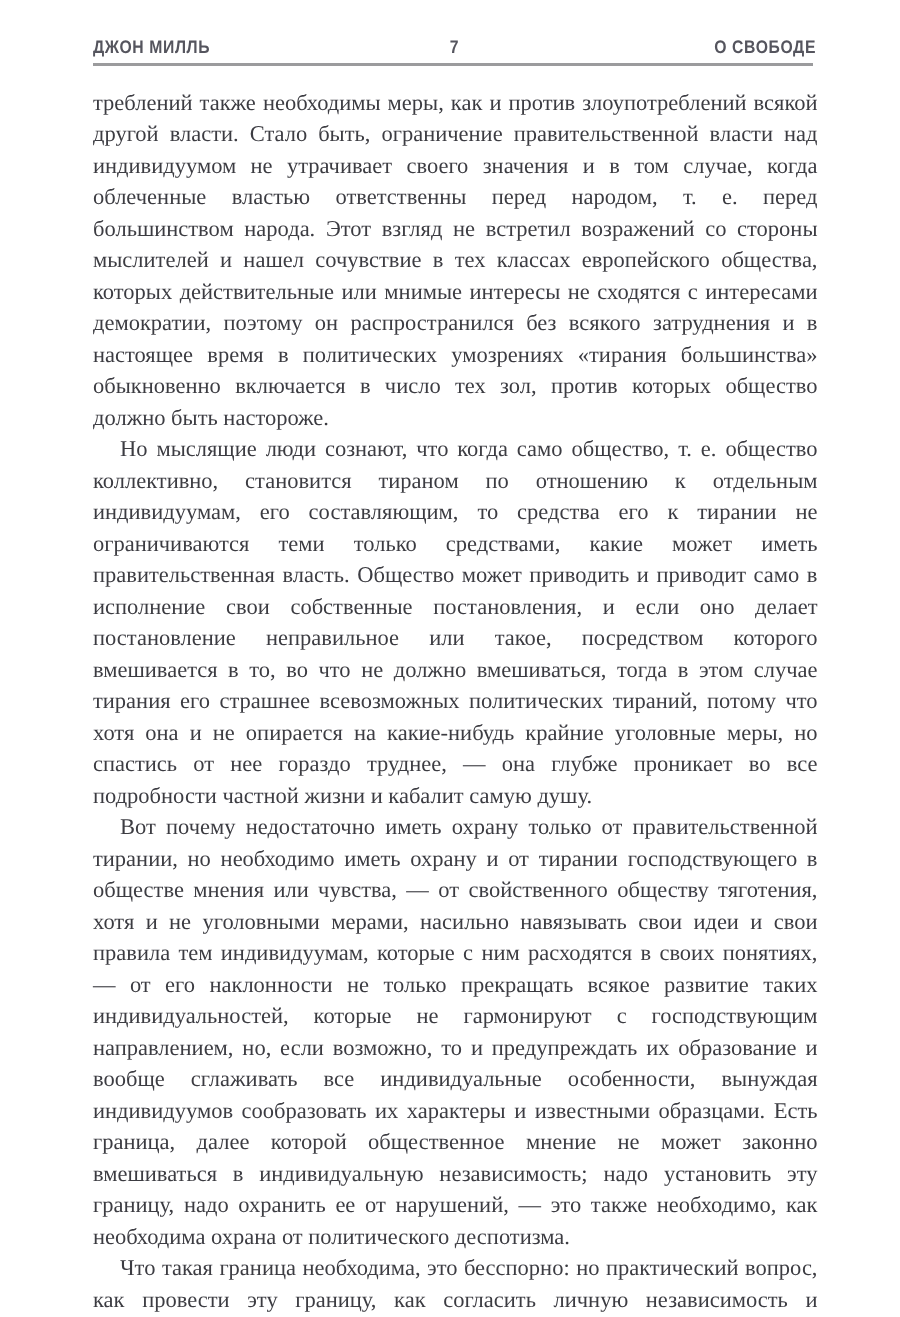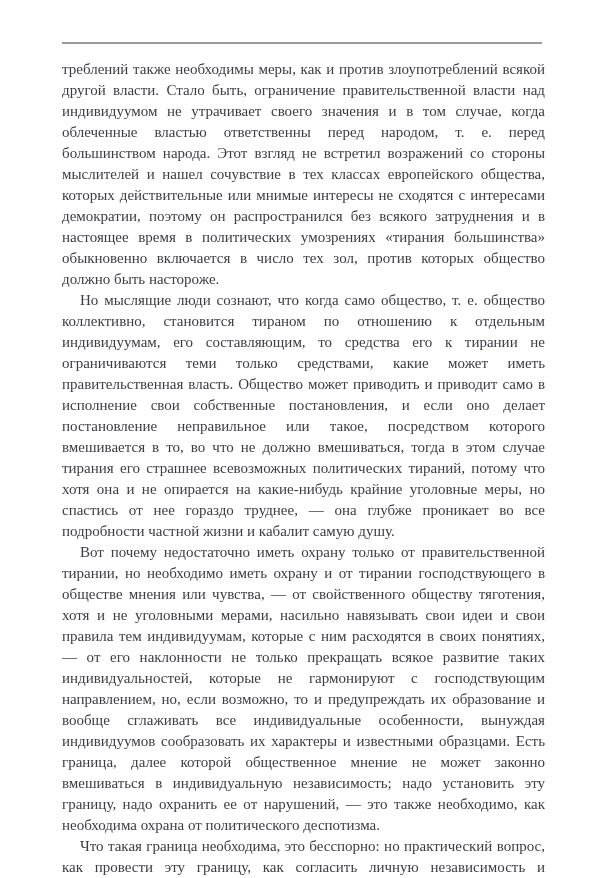--- a/index.html
+++ b/index.html
@@ -54,20 +54,25 @@
   }
   .content p.indent {
     text-indent: 18px;
   }
 </style>
 </head>
 <body>
 
 <div class="page">
 
+  <div class="running-header">
+    <span class="left">ДЖОН МИЛЛЬ</span>
+    <span class="center">7</span>
+    <span class="right">О СВОБОДЕ</span>
+  </div>
 
   <div class="header-rule"></div>
 
   <div class="content">
     <p>треблений также необходимы меры, как и против злоупотреблений всякой другой власти. Стало быть, ограничение правительственной власти над индивидуумом не утрачивает своего значения и в том случае, когда облеченные властью ответственны перед народом, т. е. перед большинством народа. Этот взгляд не встретил возражений со стороны мыслителей и нашел сочувствие в тех классах европейского общества, которых действительные или мнимые интересы не сходятся с интересами демократии, поэтому он распространился без всякого затруднения и в настоящее время в политических умозрениях «тирания большинства» обыкновенно включается в число тех зол, против которых общество должно быть настороже.</p>
     <p class="indent">Но мыслящие люди сознают, что когда само общество, т. е. общество коллективно, становится тираном по отношению к отдельным индивидуумам, его составляющим, то средства его к тирании не ограничиваются теми только средствами, какие может иметь правительственная власть. Общество может приводить и приводит само в исполнение свои собственные постановления, и если оно делает постановление неправильное или такое, посредством которого вмешивается в то, во что не должно вмешиваться, тогда в этом случае тирания его страшнее всевозможных политических тираний, потому что хотя она и не опирается на какие-нибудь крайние уголовные меры, но спастись от нее гораздо труднее, — она глубже проникает во все подробности частной жизни и кабалит самую душу.</p>
     <p class="indent">Вот почему недостаточно иметь охрану только от правительственной тирании, но необходимо иметь охрану и от тирании господствующего в обществе мнения или чувства, — от свойственного обществу тяготения, хотя и не уголовными мерами, насильно навязывать свои идеи и свои правила тем индивидуумам, которые с ним расходятся в своих понятиях, — от его наклонности не только прекращать всякое развитие таких индивидуальностей, которые не гармонируют с господствующим направлением, но, если возможно, то и предупреждать их образование и вообще сглаживать все индивидуальные особенности, вынуждая индивидуумов сообразовать их характеры и известными образцами. Есть граница, далее которой общественное мнение не может законно вмешиваться в индивидуальную независимость; надо установить эту границу, надо охранить ее от нарушений, — это также необходимо, как необходима охрана от политического деспотизма.</p>
     <p class="indent">Что такая граница необходима, это бесспорно: но практический вопрос, как провести эту границу, как согласить личную независимость и общественный контроль, — этот вопрос почти еще не тронут. Все, что делает для человека ценным его существование, условливается наложением ограничений на свободу действий других людей. Следовательно, необходимо, чтобы закон, — а в тех случаях, которые не могут быть предметом закона, необходимо, чтобы обще-</p>
   </div>
 

